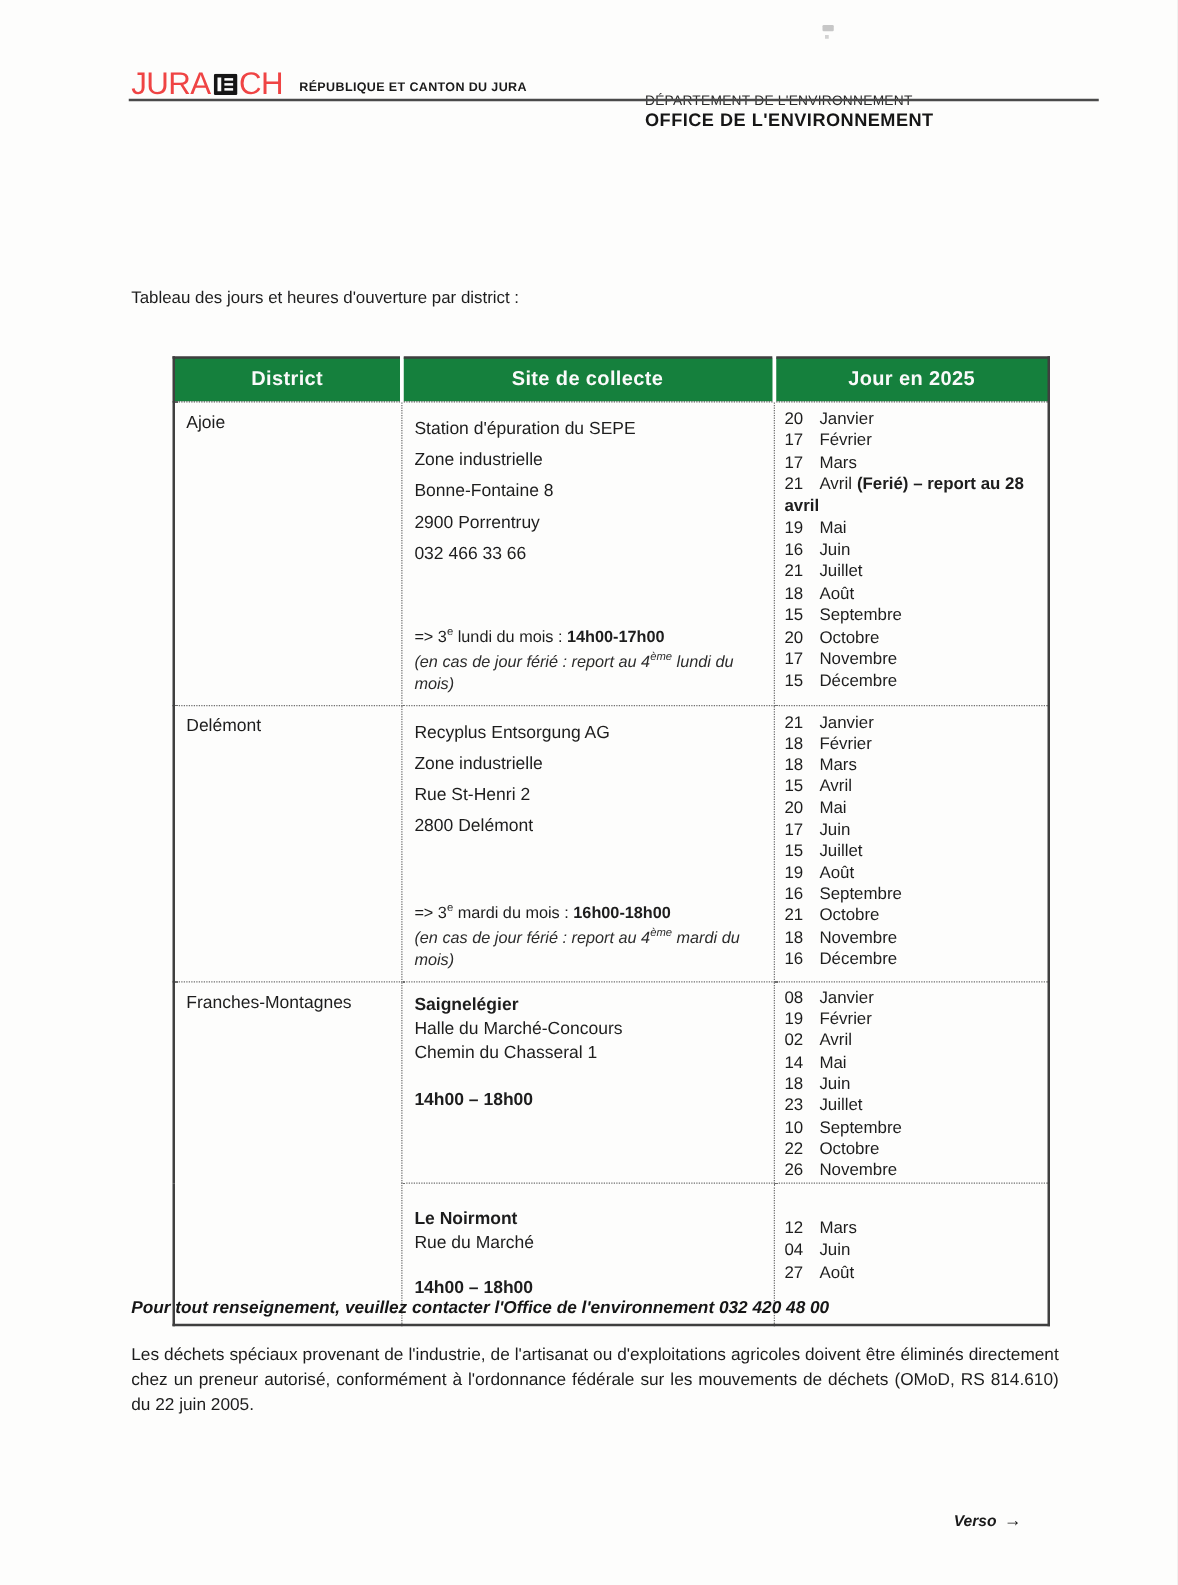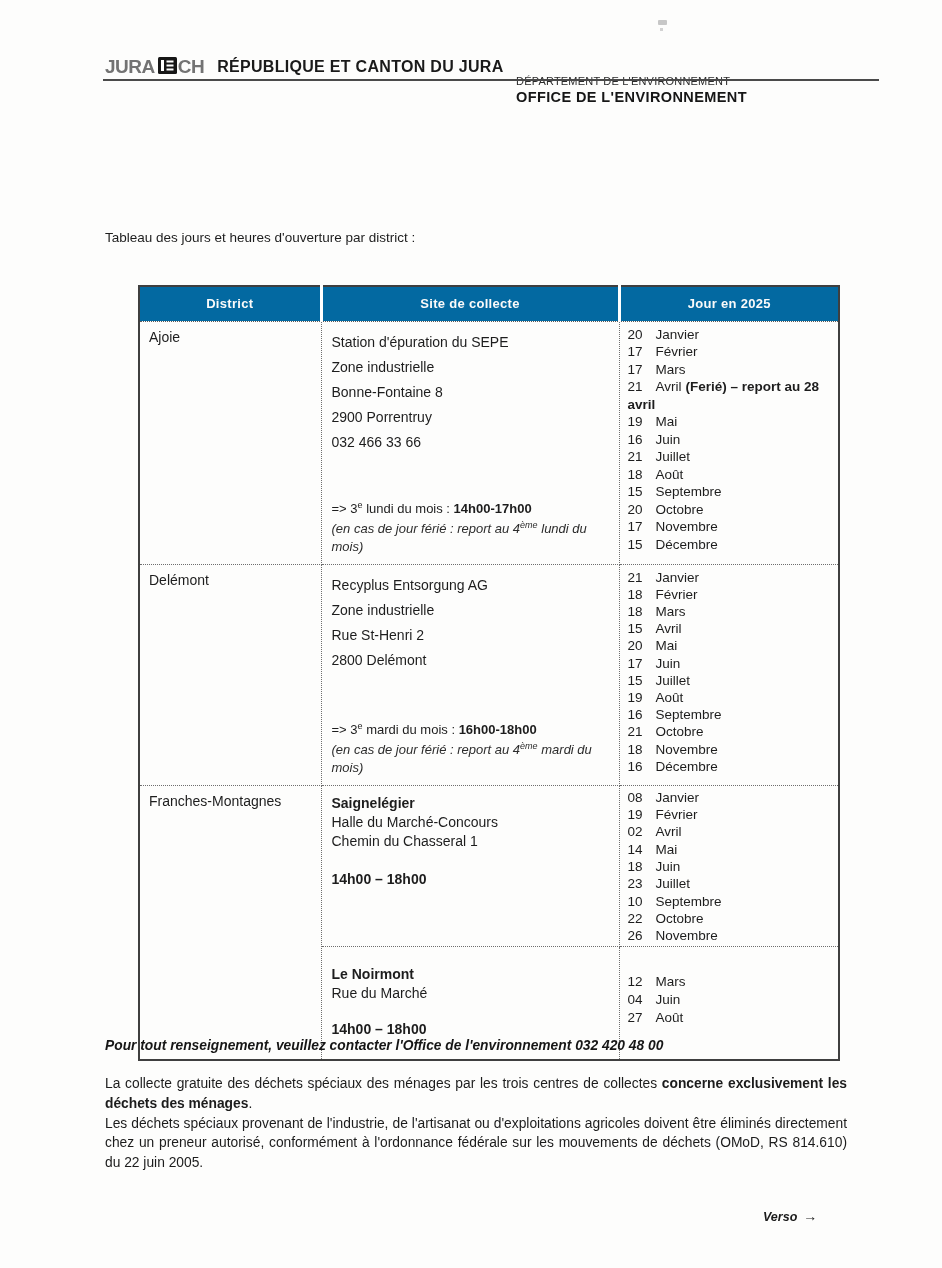--- a/index.html
+++ b/index.html
@@ -8,23 +8,23 @@
   .page {
     position: relative;
     width: 942px; height: 1268px;
     background: #fdfdfc;
     color: #1f1f1f;
     margin: 0 auto;
     overflow: hidden;
   }
   
   .logo-row { position: absolute; left: 105px; top: 54px; display: flex; align-items: flex-end; }
-  .logo { font-size: 19px; font-weight: 700; letter-spacing: -0.5px; color: #737373; display: flex; align-items: center; line-height: 22px; }
+  .logo { font-size: 25px; font-weight: 400; letter-spacing: -0.5px; color: #ef4444; display: flex; align-items: center; line-height: 22px; }
   .logo .coat { margin: 3px 1px 0 3px; display: inline-block; }
-  .canton { margin-left: 13px; font-size: 16px; font-weight: bold; letter-spacing: 0.3px; padding-bottom: 3px; color: #1a1a1a; }
+  .canton { margin-left: 13px; font-size: 10px; font-weight: bold; letter-spacing: 0.3px; padding-bottom: 3px; color: #1a1a1a; }
   .department { position: absolute; left: 516px; top: 75px; font-size: 11px; letter-spacing: 0.2px; color: #2a2a2a; }
   .header-rule { position: absolute; left: 103px; top: 79px; width: 776px; height: 2px; background: #4a4a4a; }
   .office { position: absolute; left: 516px; top: 89px; font-size: 14.5px; font-weight: bold; letter-spacing: 0.4px; color: #161616; }
   .artifact { position: absolute; left: 658px; top: 20px; width: 9px; height: 5px; background: #9a9a9a; opacity: .55; border-radius: 1px; }
   .artifact2 { position: absolute; left: 660px; top: 28px; width: 3px; height: 3px; background: #b5b5b5; opacity: .6; }
 
   
   .doc-title { position: absolute; left: 105px; top: 166px; font-size: 17.5px; font-weight: bold; font-style: italic; line-height: 32px; letter-spacing: 0.2px; color: #161616; }
   .intro { position: absolute; left: 105px; top: 230px; font-size: 13.5px; color: #1d1d1d; }
 
@@ -32,22 +32,22 @@
   table.sched-table {
     position: absolute; left: 138px; top: 285px;
     width: 700px; border-collapse: collapse; table-layout: fixed;
     border: 2px solid #3f3f3f;
     font-size: 14px; color: #1d1d1d;
   }
   .sched-table col.c1 { width: 182px; }
   .sched-table col.c2 { width: 298px; }
   .sched-table col.c3 { width: 220px; }
   .sched-table th {
-    height: 35px; background: #0369a1; color: #fafafa;
-    font-size: 13px; font-weight: bold; letter-spacing: 0.3px;
+    height: 35px; background: #15803d; color: #fafafa;
+    font-size: 16px; font-weight: bold; letter-spacing: 0.3px;
     border-right: 3px solid #fff; border-bottom: 1px dotted #5a5a5a;
     text-align: center; vertical-align: middle;
   }
   .sched-table th:last-child { border-right: none; }
   .sched-table td { vertical-align: top; border: 1px dotted #6e6e6e; }
   .district-cell { padding: 7px 8px 0 9px; font-size: 14px; }
   .site-cell { padding: 8px 8px 8px 10px; }
   .addr-line { line-height: 25px; }
   .lh-sm .addr-line { line-height: 19px; }
   .site-name { font-weight: bold; line-height: 19px; }
@@ -270,21 +270,20 @@
               <div class="date-line"><span class="day">27</span><span class="month">Août</span></div>
             </div>
         </td>
       </tr>
     </tbody>
   </table>
 
   <div class="contact">Pour tout renseignement, veuillez contacter l'Office de l'environnement 032 420 48 00</div>
 
   <div class="bodytext">
-    <p><span>La collecte gratuite des déchets spéciaux des ménages par les trois centres de collectes </span><b>concerne exclusivement les déchets des ménages</b><span>.</span></p>
     <p>Les déchets spéciaux provenant de l'industrie, de l'artisanat ou d'exploitations agricoles doivent être éliminés directement chez un preneur autorisé, conformément à l'ordonnance fédérale sur les mouvements de déchets (OMoD, RS 814.610) du 22 juin 2005.</p>
   </div>
 
   <div class="verso">
     <span>Verso</span><span class="arrow">→</span>
   </div>
 
 </div>
 
 </body></html>

